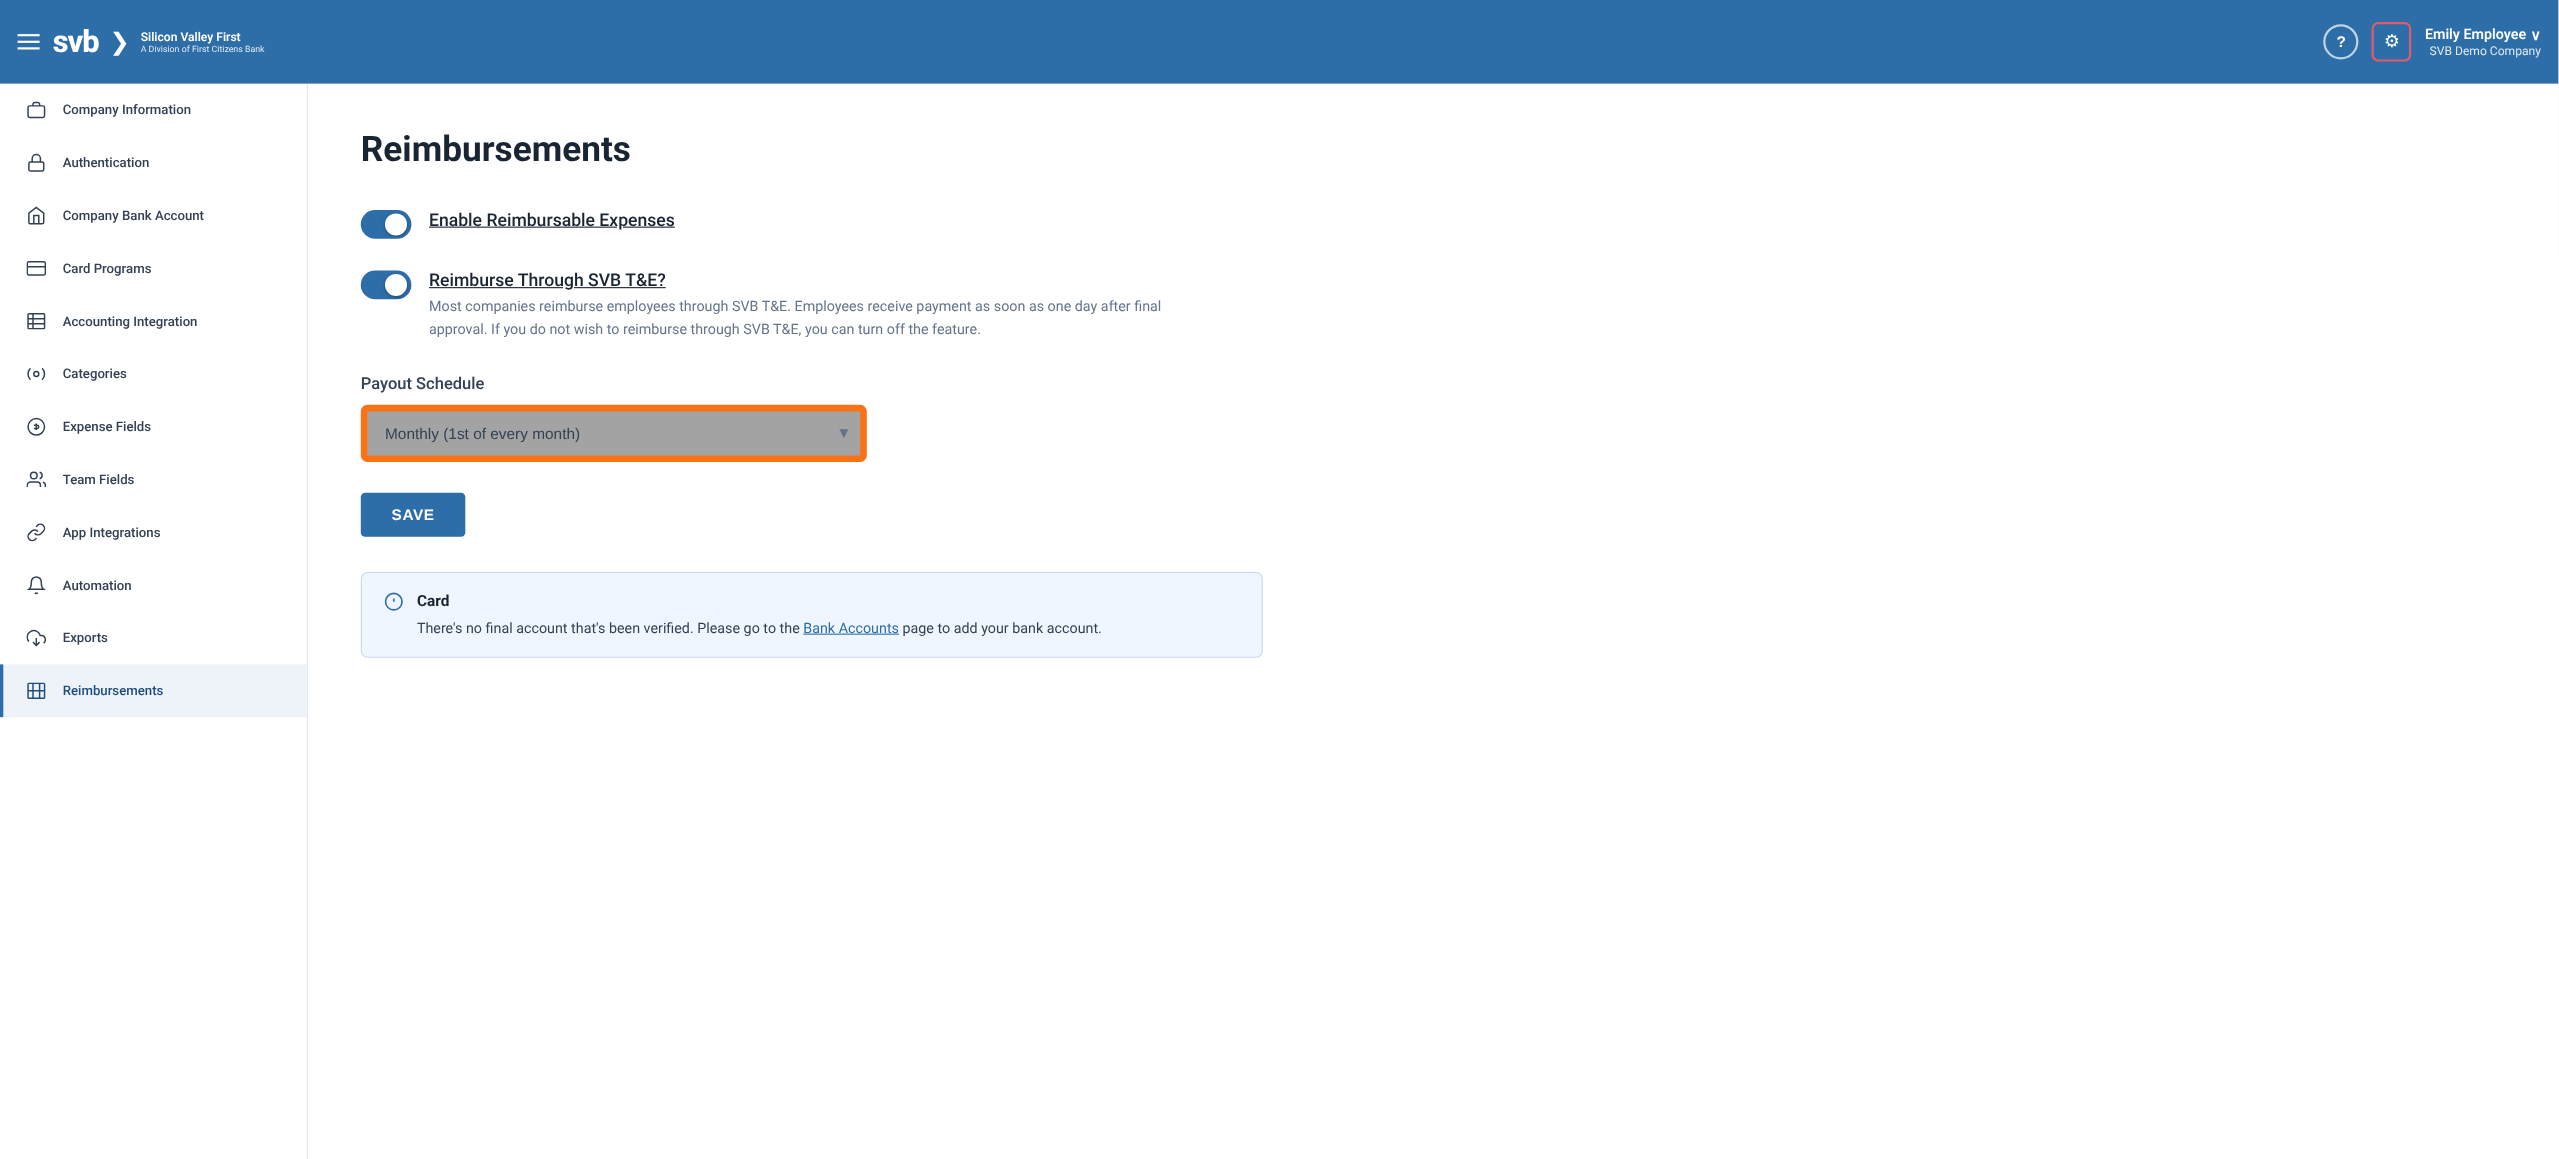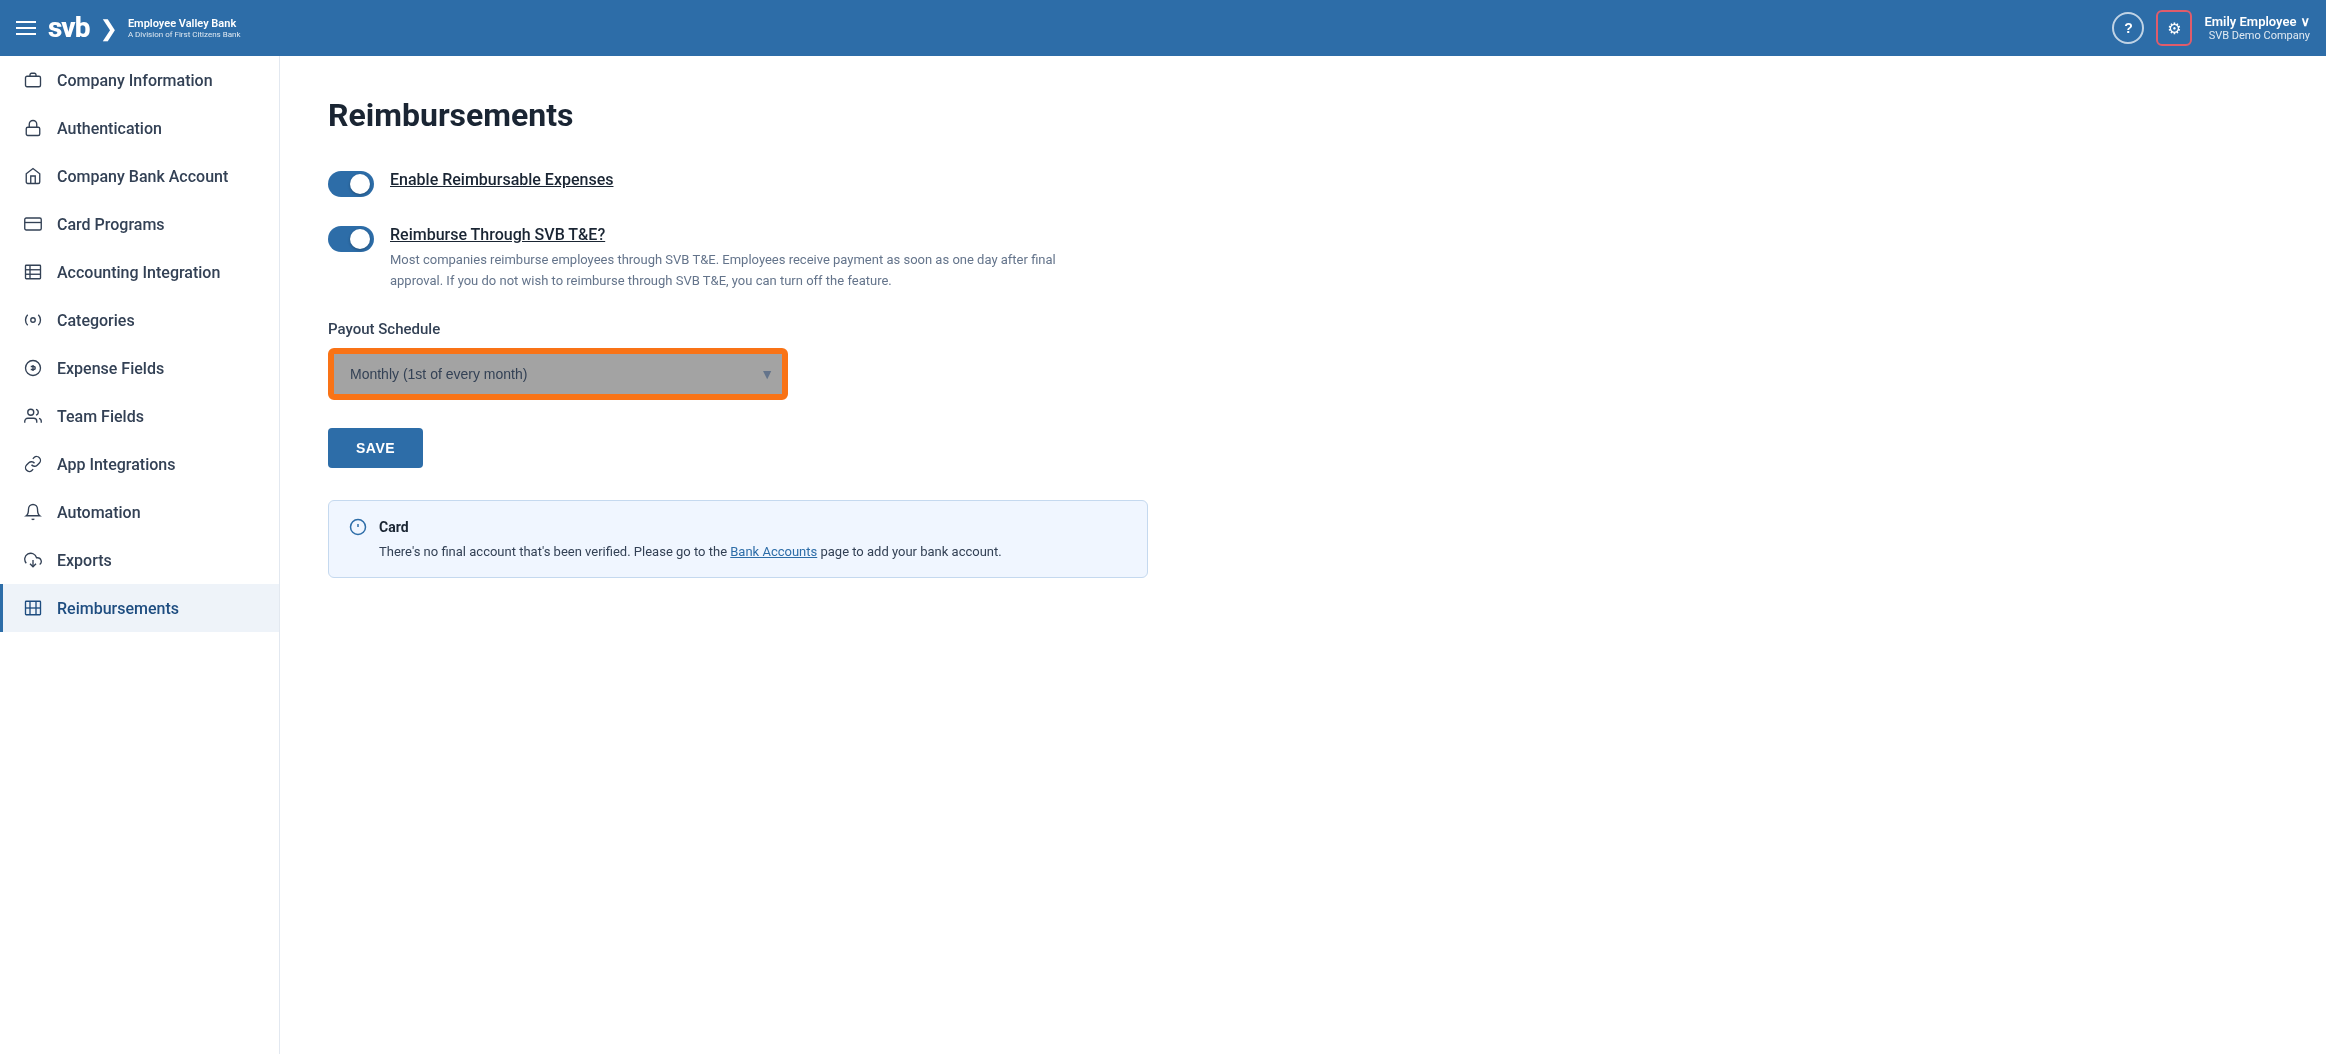--- a/index.html
+++ b/index.html
@@ -2,21 +2,21 @@
 <html><head>
   <meta charset="utf-8">
   <style>
     * { box-sizing: border-box; margin: 0; padding: 0; }
     body { font-family: -apple-system, BlinkMacSystemFont, 'Segoe UI', Roboto, sans-serif; background: #f5f7fa; display: flex; flex-direction: column; height: 100vh; overflow: hidden; }
 
     
     .header {
       background: #2d6da8;
       color: white;
-      height: 56px;
+      height: 76px;
       display: flex;
       align-items: center;
       justify-content: space-between;
       padding: 0 16px;
       flex-shrink: 0;
       z-index: 100;
     }
     .header-left { display: flex; align-items: center; gap: 12px; }
     .hamburger-icon { color: white; font-size: 18px; cursor: pointer; display: flex; flex-direction: column; gap: 4px; }
     .hamburger-icon span { display: block; width: 20px; height: 2px; background: white; }
@@ -50,21 +50,21 @@
       background: white;
       border-right: 1px solid #e2e8f0;
       overflow-y: auto;
       flex-shrink: 0;
     }
     .sidebar-item {
       display: flex; align-items: center; gap: 14px;
       padding: 14px 20px;
       cursor: pointer;
       color: #334155;
-      font-size: 16px;
+      font-size: 12px;
       font-weight: 500;
       border-left: 3px solid transparent;
       transition: background 0.15s;
     }
     .sidebar-item.active {
       background: #eef3f9;
       border-left: 3px solid #2d6da8;
       color: #1e4d80;
     }
     .sidebar-item .icon { width: 20px; height: 20px; display: flex; align-items: center; justify-content: center; flex-shrink: 0; }
@@ -134,21 +134,21 @@
       <span></span>
         <span></span>
         <span></span>
     </div>
     <div class="logo-area">
       <div class="logo-text">
         <span class="logo-svb">svb</span>
       </div>
       <span class="logo-chevron">❯</span>
       <div class="logo-text">
-        <span class="logo-bank">Employee Valley Bank</span>
+        <span class="logo-bank">Silicon Valley First</span>
         <span class="logo-division">A Division of First Citizens Bank</span>
       </div>
     </div>
   </div>
   <div class="header-right">
     <button class="help-btn">?</button>
     <button class="settings-btn">⚙</button>
     <div class="user-area">
       <span class="user-name">
         <span>Emily Employee</span>

